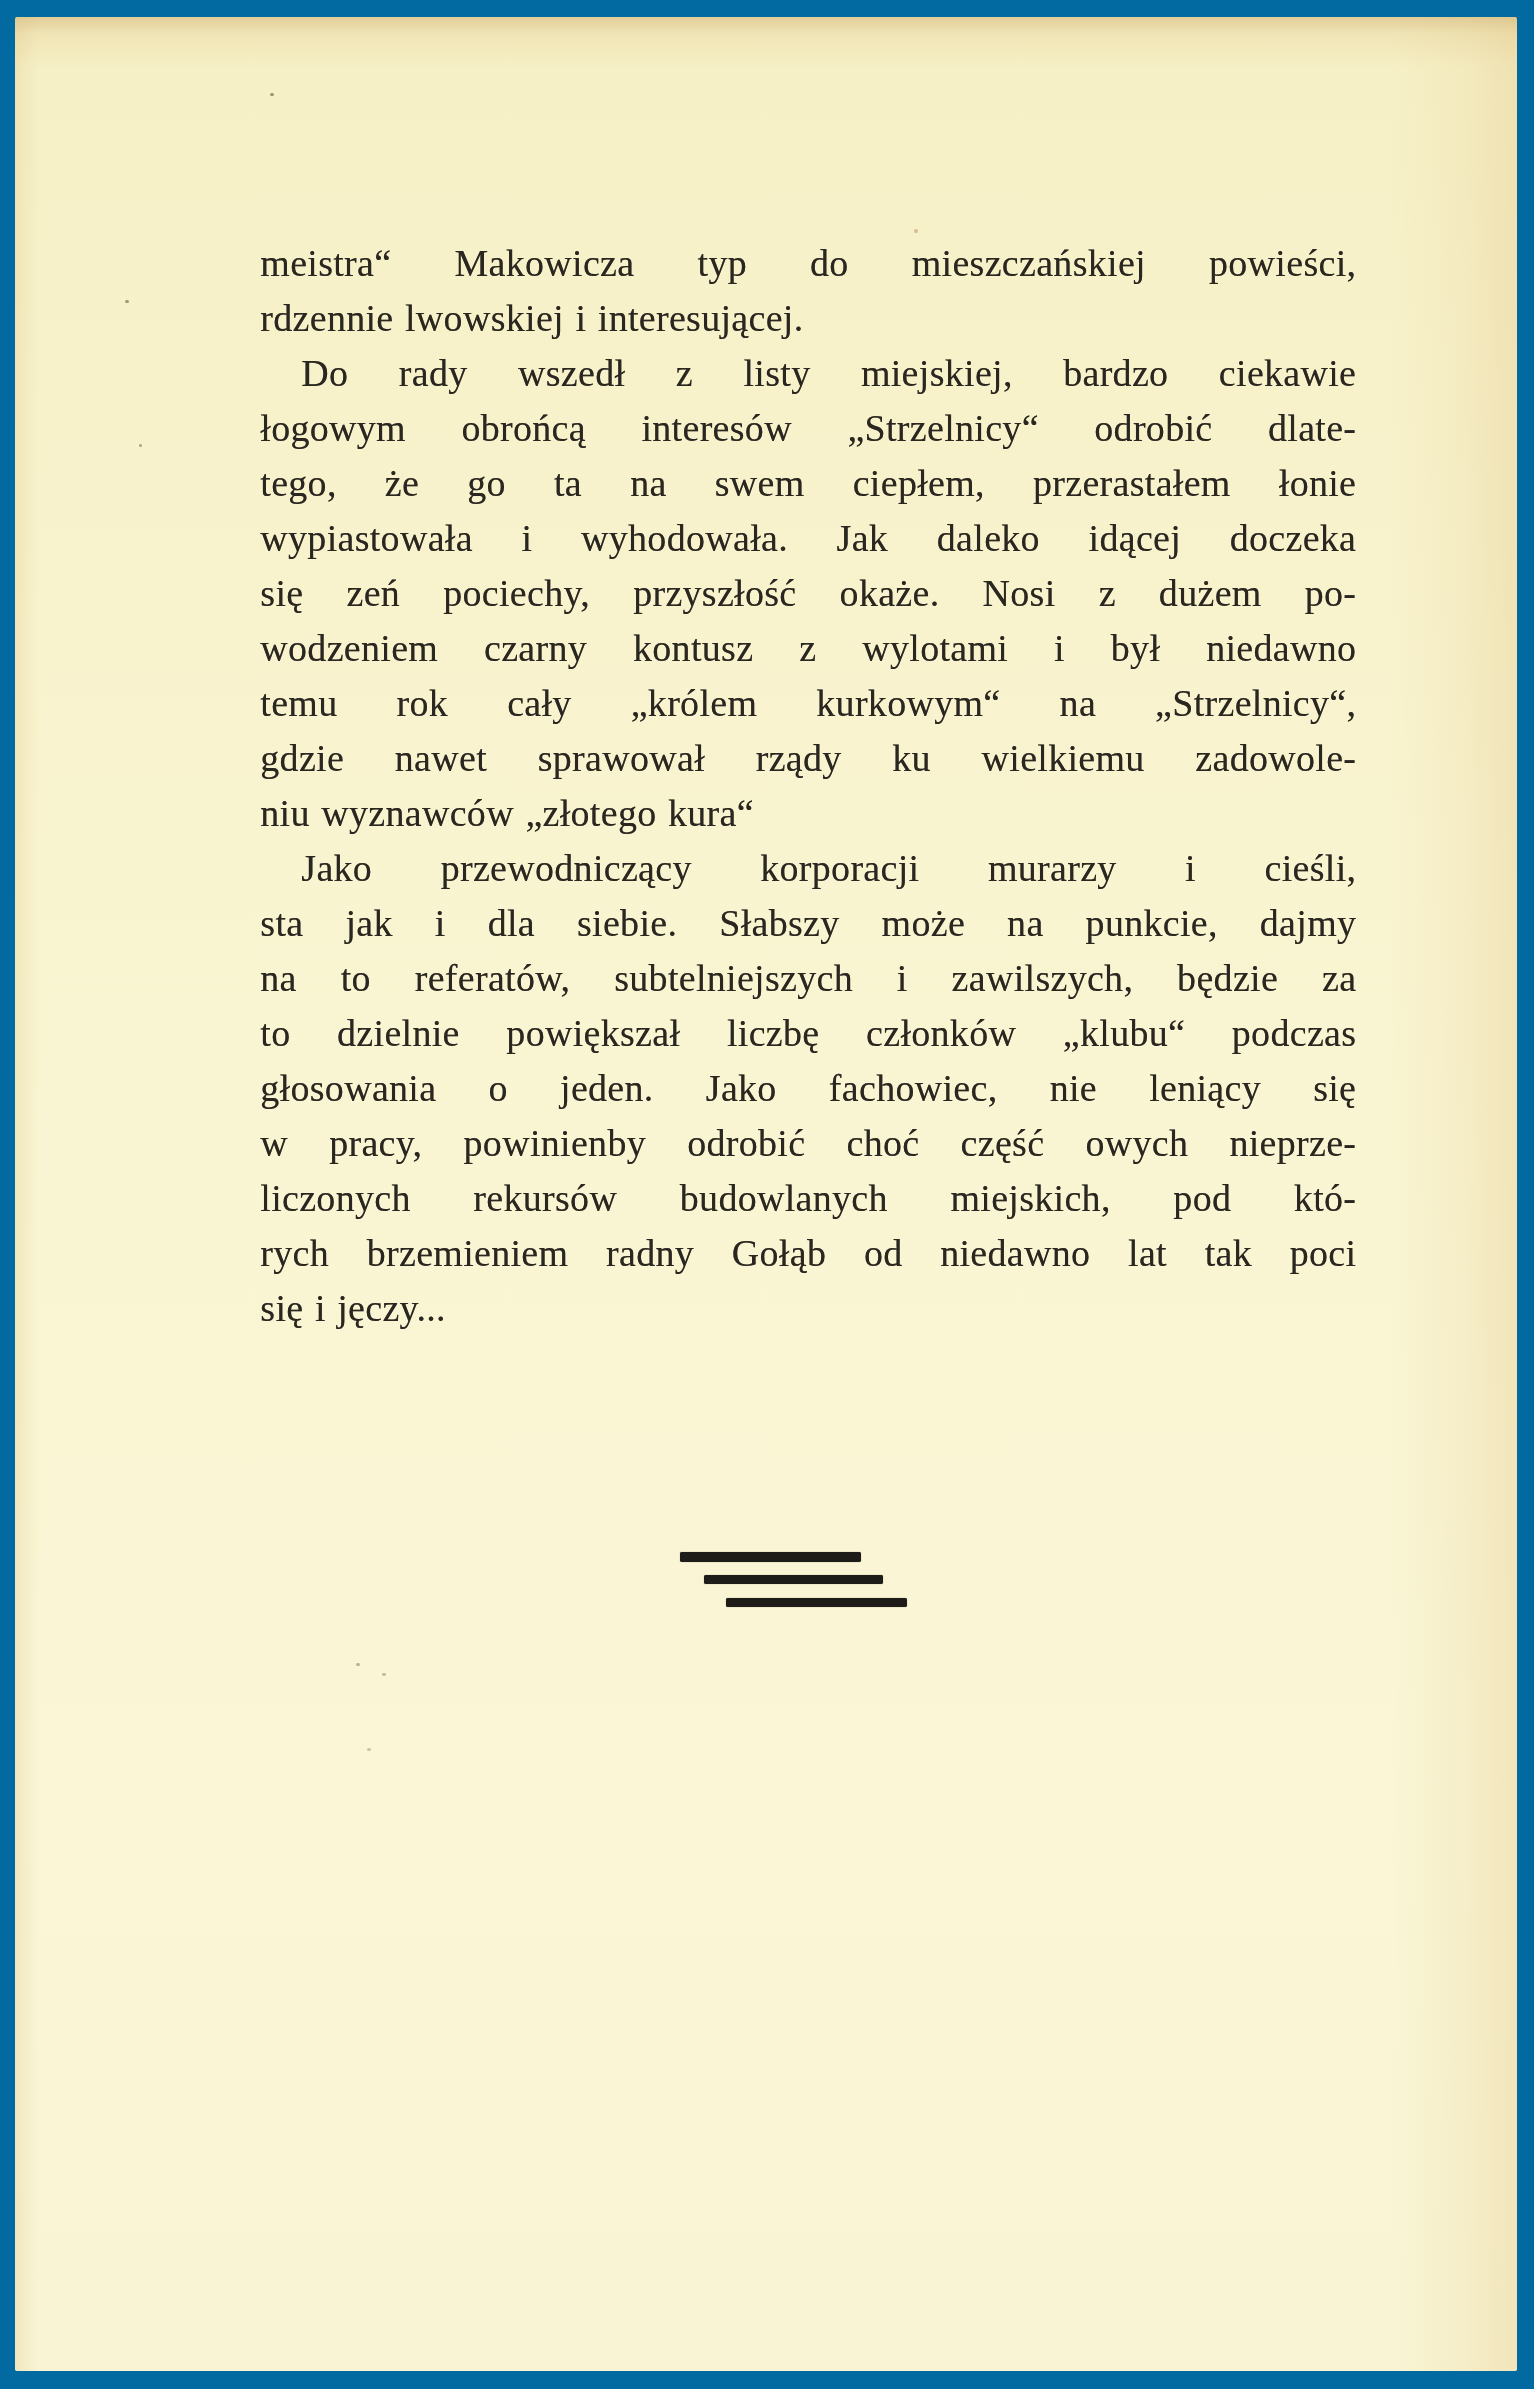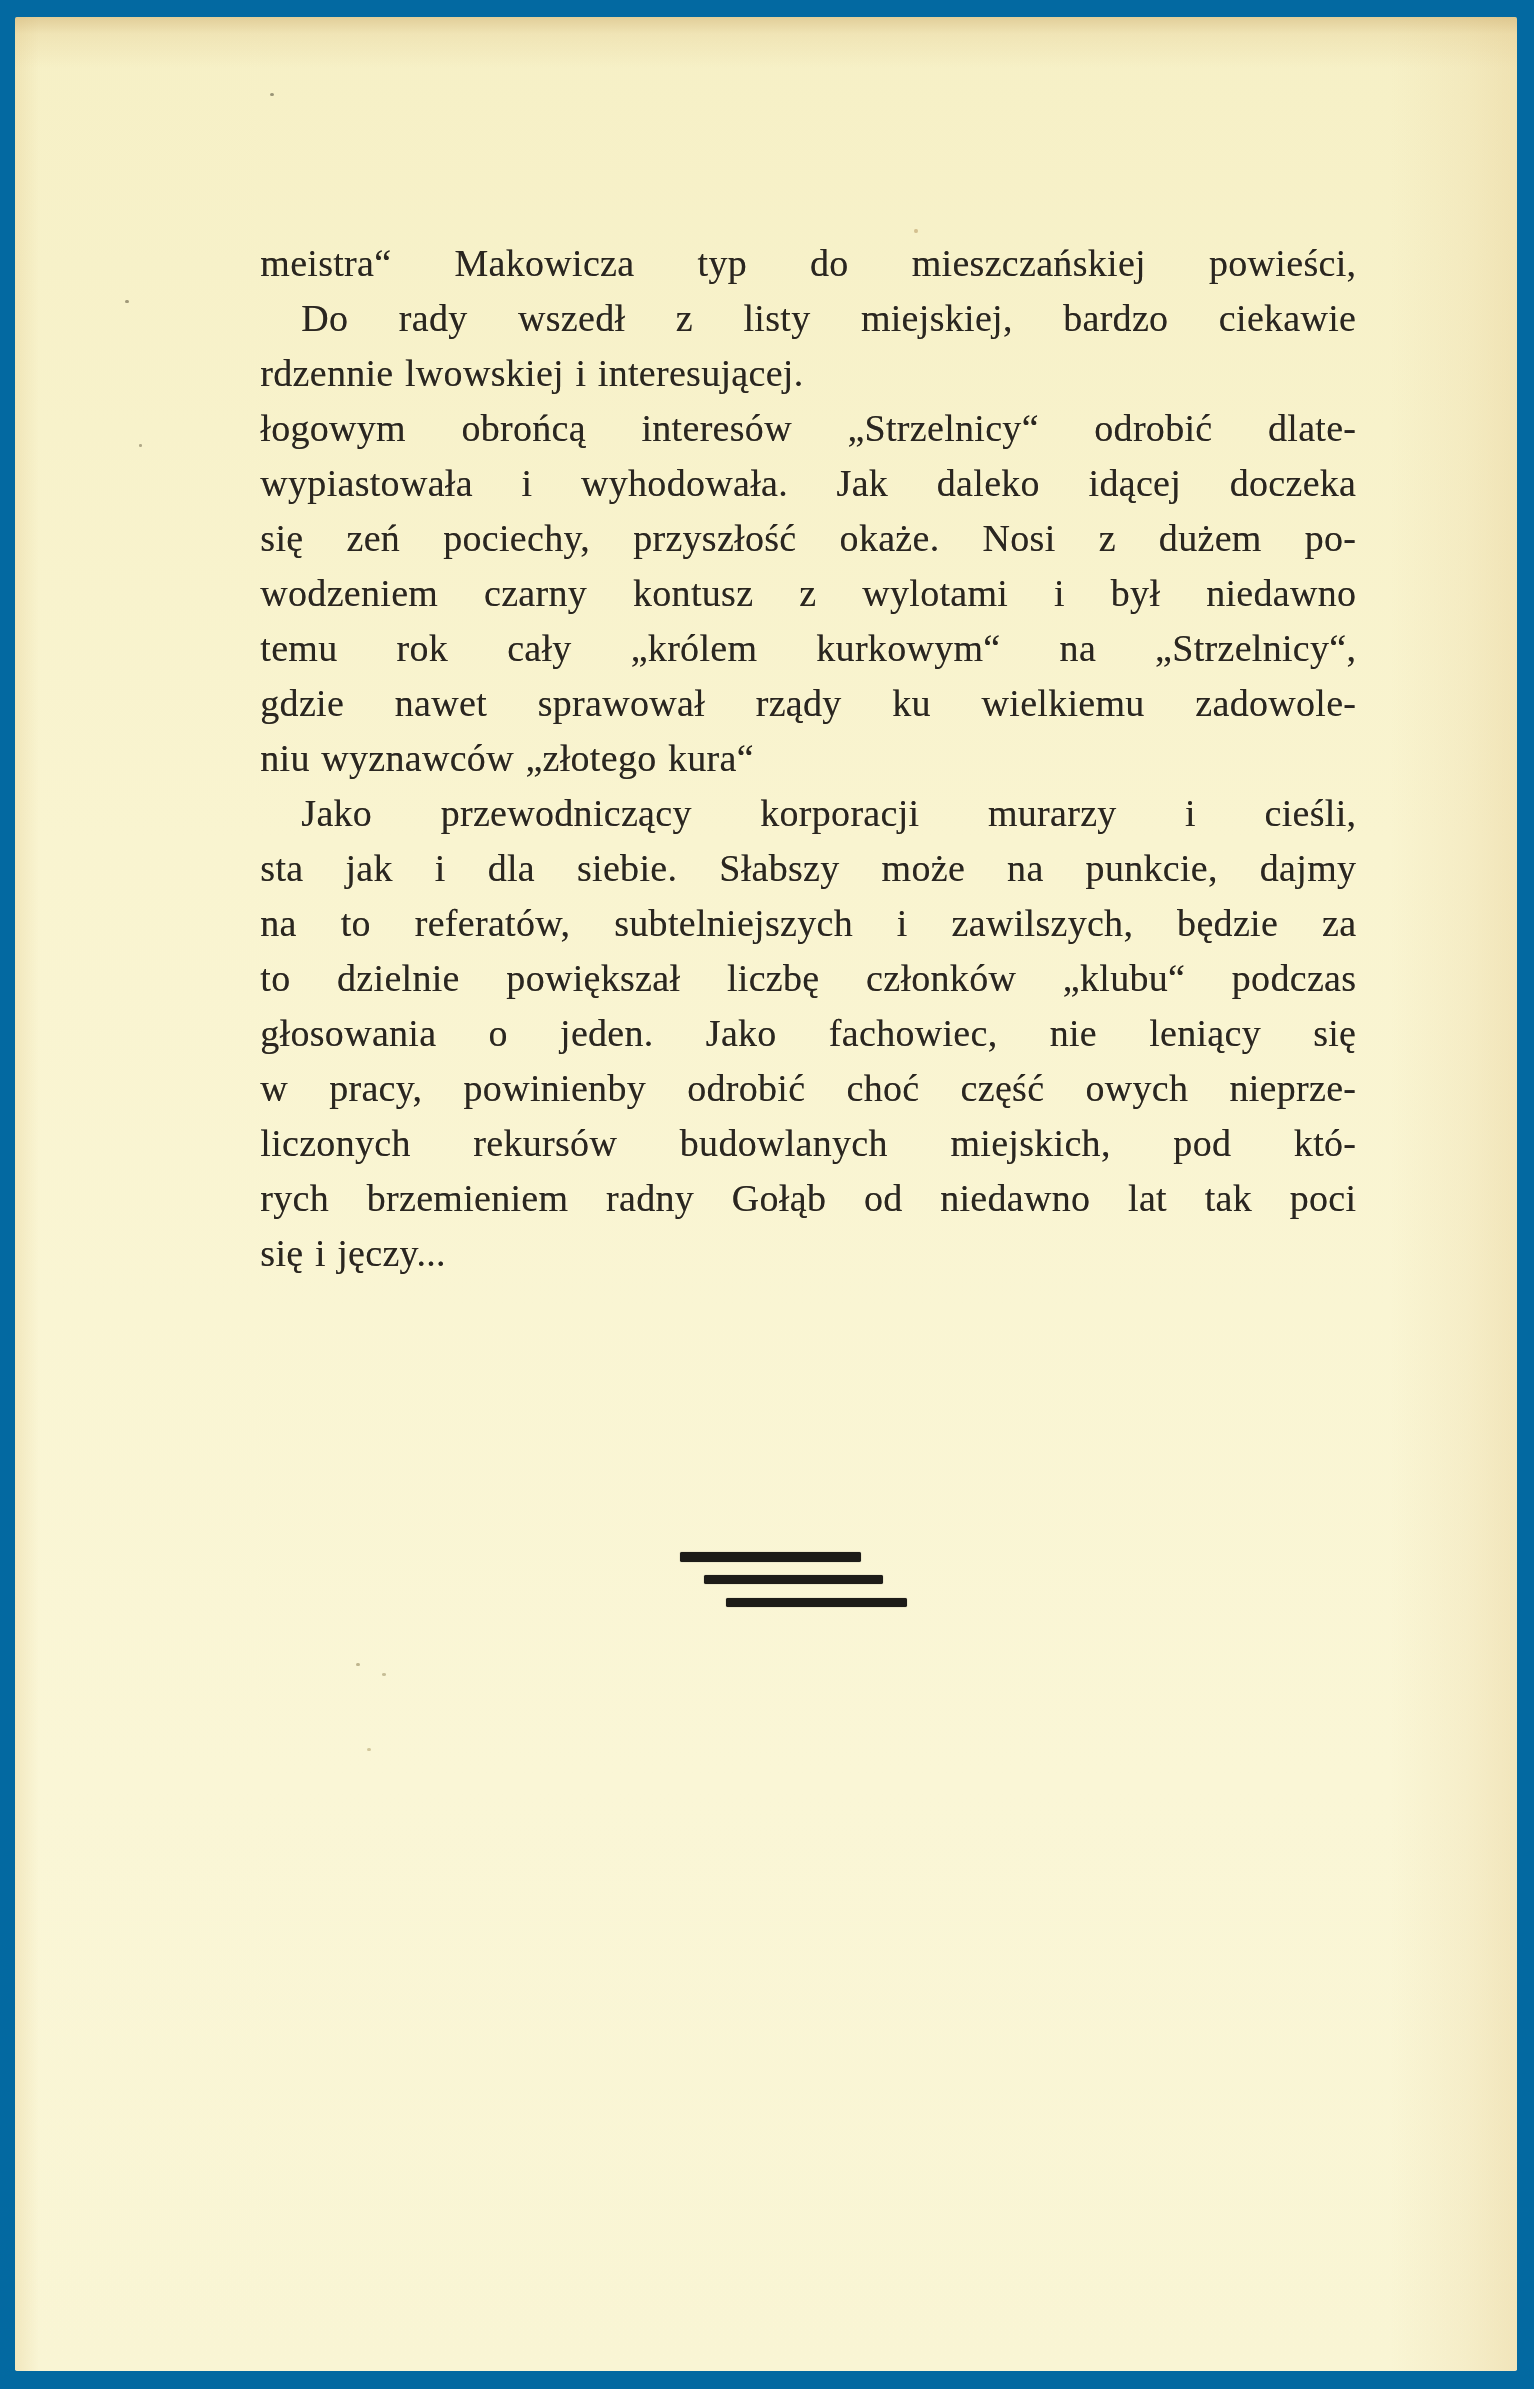--- a/index.html
+++ b/index.html
@@ -70,23 +70,24 @@
   }
 </style>
 </head>
 <body>
 
 <div class="canvas">
   <div class="page">
 
     <div class="textblock">
       <div class="line j">meistra“ Makowicza typ do mieszczańskiej powieści,</div>
+      <div class="line pe">rdzennie lwowskiej i interesującej.</div>
       <div class="line j ind">Do rady wszedł z listy miejskiej, bardzo ciekawie</div>
-      <div class="line pe">rdzennie lwowskiej i interesującej.</div>
       <div class="line j">łogowym obrońcą interesów „Strzelnicy“ odrobić dlate-</div>
+      <div class="line j">tego, że go ta na swem ciepłem, przerastałem łonie</div>
       <div class="line j">wypiastowała i wyhodowała. Jak daleko idącej doczeka</div>
       <div class="line j">się zeń pociechy, przyszłość okaże. Nosi z dużem po-</div>
       <div class="line j">wodzeniem czarny kontusz z wylotami i był niedawno</div>
       <div class="line j">temu rok cały „królem kurkowym“ na „Strzelnicy“,</div>
       <div class="line j">gdzie nawet sprawował rządy ku wielkiemu zadowole-</div>
       <div class="line pe">niu wyznawców „złotego kura“</div>
       <div class="line j ind">Jako przewodniczący korporacji murarzy i cieśli,</div>
       <div class="line j">sta jak i dla siebie. Słabszy może na punkcie, dajmy</div>
       <div class="line j">na to referatów, subtelniejszych i zawilszych, będzie za</div>
       <div class="line j">to dzielnie powiększał liczbę członków „klubu“ podczas</div>

